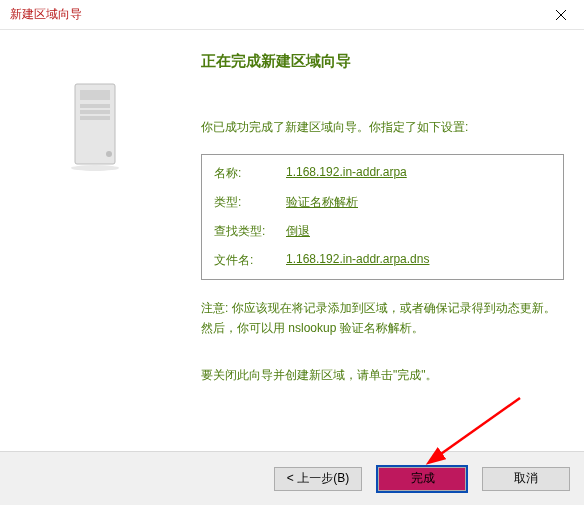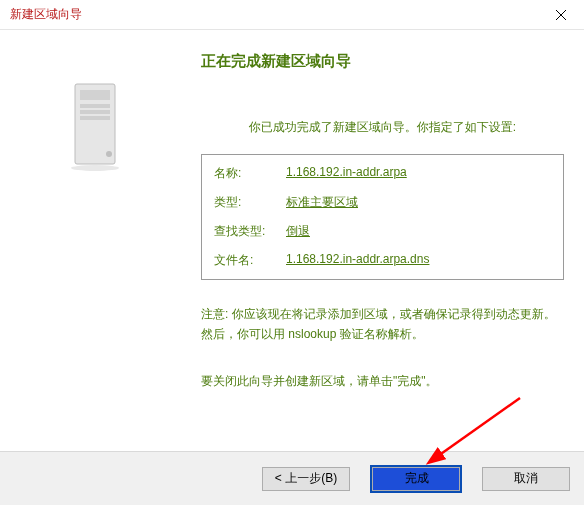--- a/index.html
+++ b/index.html
@@ -43,25 +43,25 @@
   .right-pane {
     flex: 1;
     padding: 10px 8px 0 14px;
     color: #4d7c0f;
   }
   .wizard-heading {
     font-size: 15px;
     font-weight: bold;
     margin-bottom: 48px;
   }
-  .intro-line { margin-bottom: 18px; text-align: center; }
+  .intro-line { margin-bottom: 18px; }
   .settings-box {
     border: 1px solid #9a9a9a;
     padding: 10px 12px 8px 12px;
-    margin-bottom: 24px;
+    margin-bottom: 18px;
   }
   .settings-row {
     display: flex;
     margin-bottom: 12px;
   }
   .settings-row:last-child { margin-bottom: 2px; }
   .settings-label {
     width: 72px;
     flex-shrink: 0;
   }
@@ -70,37 +70,37 @@
   .close-hint {}
   .button-row {
     position: absolute;
     bottom: 0; left: 0; right: 0;
     height: 54px;
     border-top: 1px solid #d9d9d9;
     display: flex;
     align-items: center;
     justify-content: flex-end;
     padding-right: 14px;
-    gap: 22px;
+    gap: 16px;
     background: #f0f0f0;
   }
   .wiz-btn {
     min-width: 88px;
     height: 24px;
     border: 1px solid #adadad;
     background: #e1e1e1;
     font-size: 12px;
     font-family: inherit;
     padding: 0 10px;
     cursor: pointer;
   }
   .wiz-btn.primary {
     outline: 2px solid #0a4db3;
     outline-offset: 0;
-    background: #1d4ed8;
+    background: #be185d;
     padding-left: 12px;
   }
   .arrow-annotation {
     position: absolute;
     pointer-events: none;
     left: 420px;
     top: 390px;
   }
 </style>
 </head>
@@ -136,21 +136,21 @@
     <div class="wizard-heading">正在完成新建区域向导</div>
     <div class="intro-line">你已成功完成了新建区域向导。你指定了如下设置:</div>
 
     <div class="settings-box">
       <div class="settings-row">
         <div class="settings-label">名称:</div>
         <div class="settings-value">1.168.192.in-addr.arpa</div>
       </div>
       <div class="settings-row">
         <div class="settings-label">类型:</div>
-        <div class="settings-value">标准主要区域</div>
+        <div class="settings-value">验证名称解析</div>
       </div>
       <div class="settings-row">
         <div class="settings-label">查找类型:</div>
         <div class="settings-value">倒退</div>
       </div>
       <div class="settings-row">
         <div class="settings-label">文件名:</div>
         <div class="settings-value">1.168.192.in-addr.arpa.dns</div>
       </div>
     </div>

